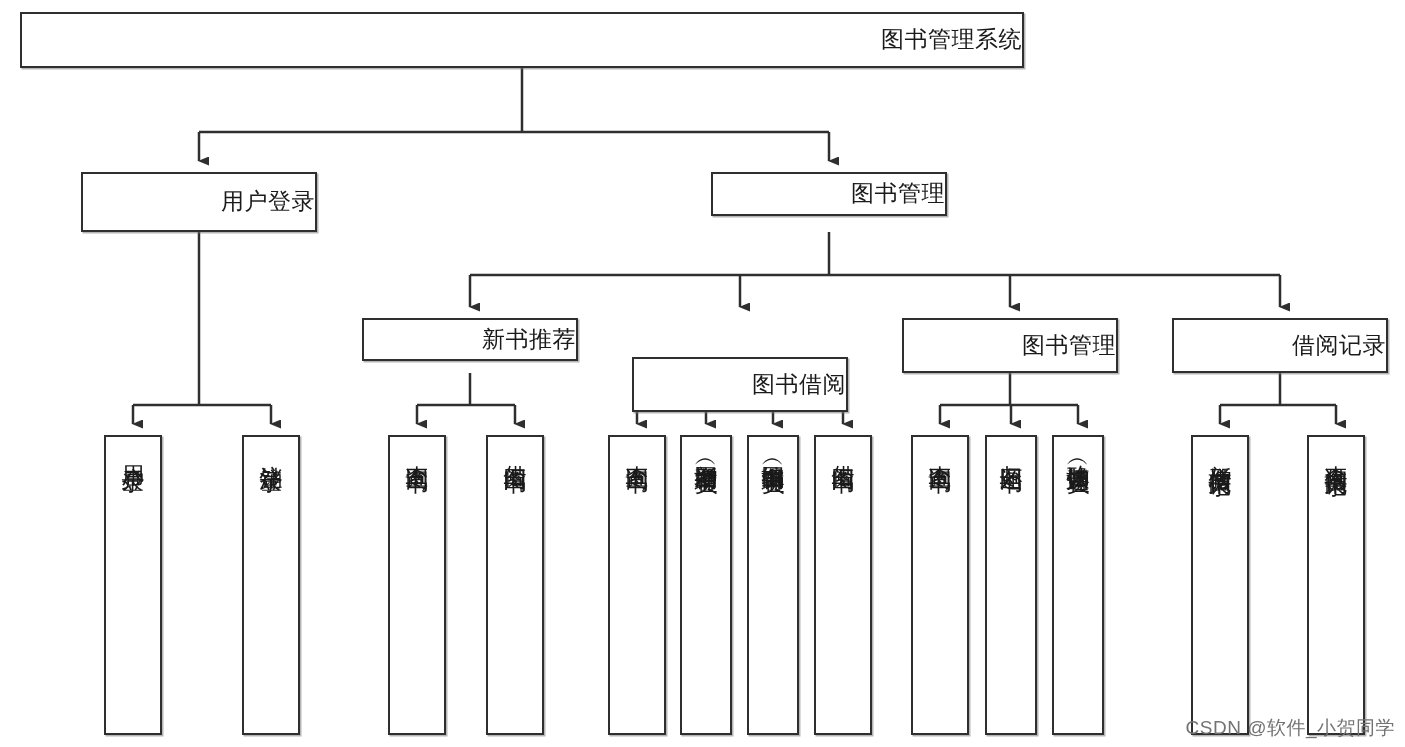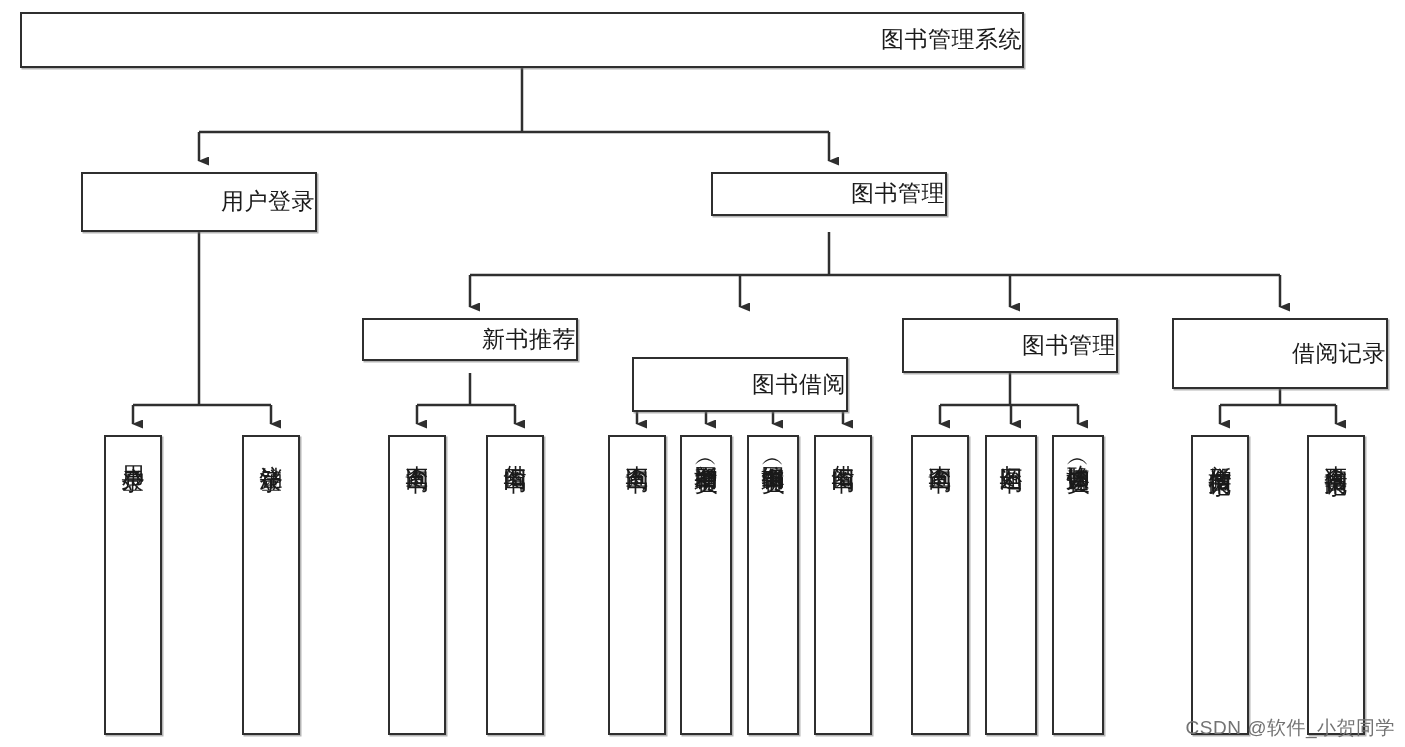--- a/index.html
+++ b/index.html
@@ -128,21 +128,21 @@
       </div>
       <div class="node horiz" style="left: 362px; top: 318px; width: 216px; height: 43px;">
         <span>新书推荐</span>
       </div>
       <div class="node horiz" style="left: 632px; top: 325px; width: 216px; height: 55px; margin-top: 32px;">
         <span>图书借阅</span>
       </div>
       <div class="node horiz" style="left: 902px; top: 318px; width: 216px; height: 55px;">
         <span>图书管理</span>
       </div>
-      <div class="node horiz" style="left: 1172px; top: 318px; width: 216px; height: 71px;">
+      <div class="node horiz" style="left: 1172px; top: 318px; width: 216px; height: 55px;">
         <span>借阅记录</span>
       </div>
       <div class="node vert" style="left: 104px; top: 435px; width: 58px; height: 300px;">
         <span class="vlabel">用户登录</span>
       </div>
       <div class="node vert" style="left: 242px; top: 435px; width: 58px; height: 300px;">
         <span class="vlabel">注销登录</span>
       </div>
       <div class="node vert" style="left: 388px; top: 435px; width: 58px; height: 300px;">
         <span class="vlabel">查询图书</span>

